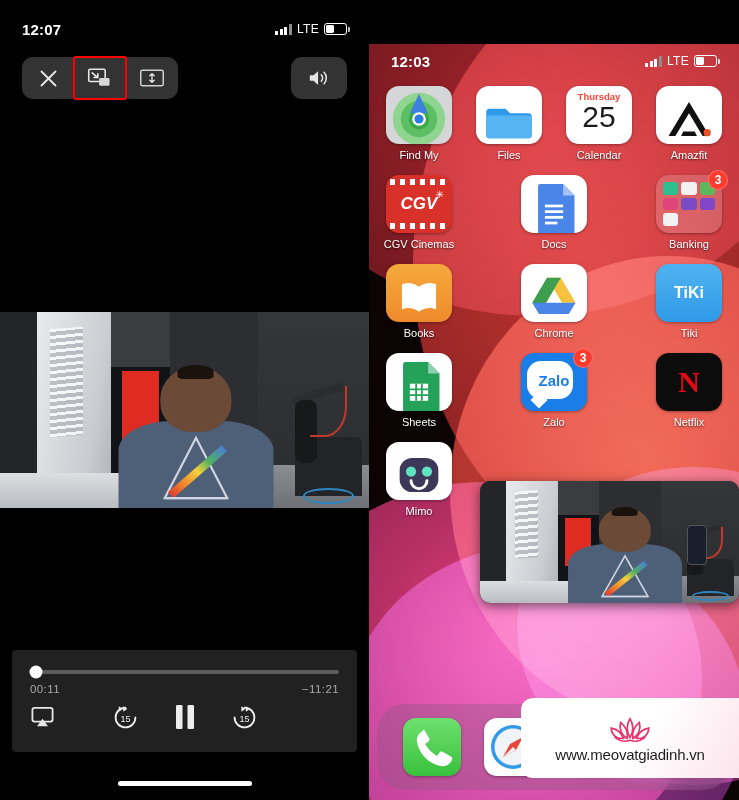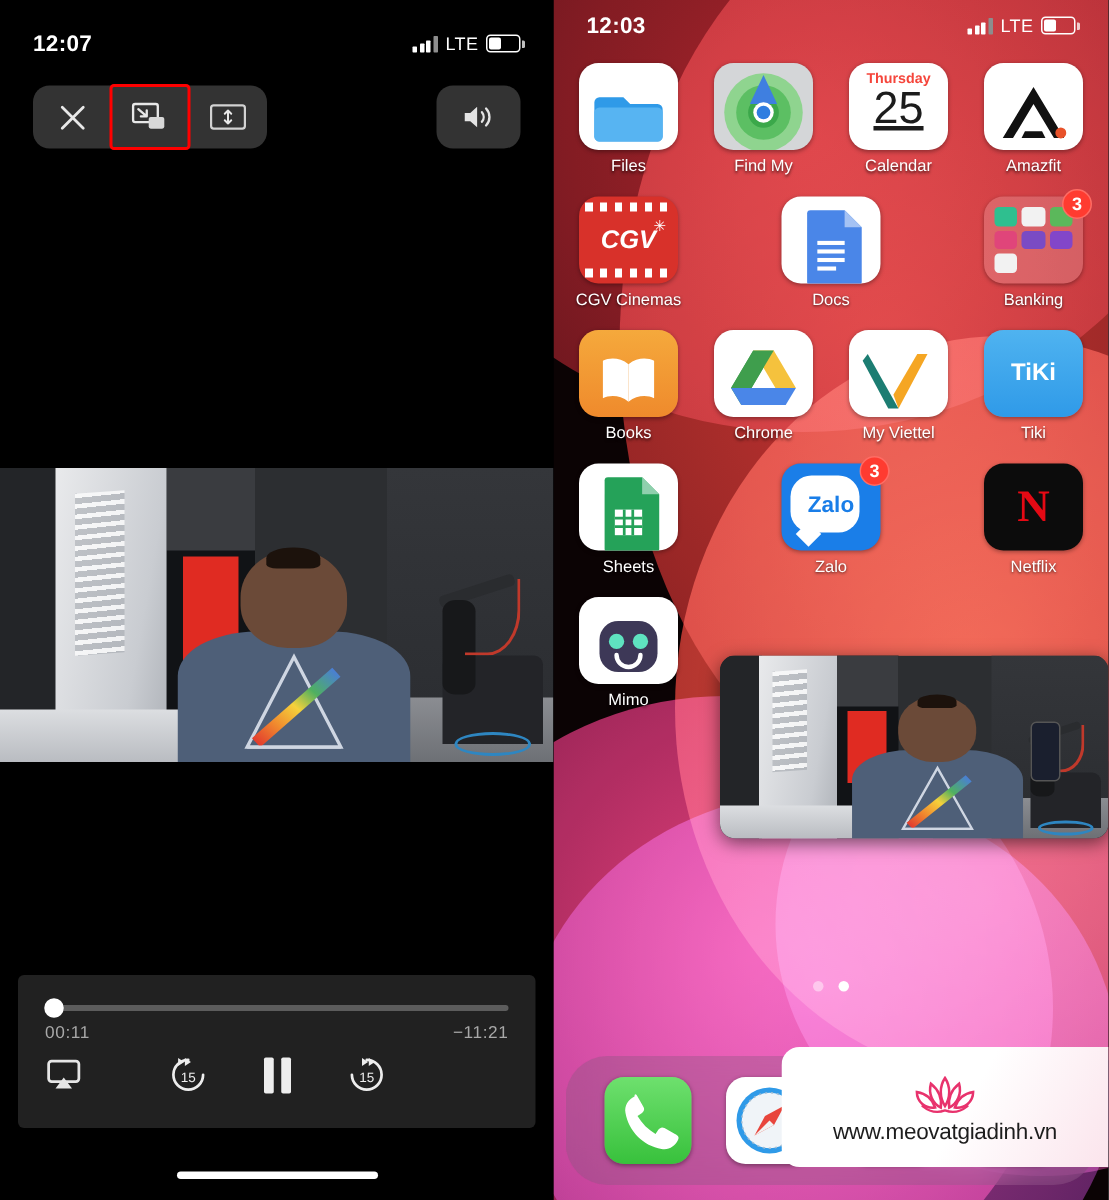--- a/index.html
+++ b/index.html
@@ -94,21 +94,21 @@
   .times { display:flex; justify-content:space-between; color:#a8a8a8;
     font-size:11.5px; letter-spacing:.4px; }
   .playrow { display:flex; align-items:center; justify-content:center;
     position:relative; height:42px; margin-top:3px; }
   .airplay { position:absolute; left:0; top:50%; transform:translateY(-50%); }
   .transport { display:flex; align-items:center; gap:34px; }
   .homebar { position:absolute; left:50%; bottom:14px; transform:translateX(-50%);
     width:134px; height:5px; background:#fff; border-radius:3px; z-index:35; }
 
   
-  .home { position:absolute; inset:0; background:#0b0304; overflow:hidden; }
+  .home { position:absolute; inset:0; background:#0b0304; overflow:hidden;margin-top:44px; }
   .wp { position:absolute; inset:0; }
   .petal { position:absolute; border-radius:50%; mix-blend-mode:screen; }
 
   .grid { position:absolute; left:0; right:0; top:42px; padding:0 14px; z-index:10; }
   .row { display:flex; justify-content:space-between; margin-bottom:14px; }
   .app { width:72px; display:flex; flex-direction:column; align-items:center; }
   .icon { width:66px; height:58px; border-radius:13px; position:relative;
     overflow:hidden; box-shadow:0 1px 3px rgba(0,0,0,.35); }
   .label { margin-top:5px; color:#fff; font-size:11px; text-align:center;
     text-shadow:0 1px 2px rgba(0,0,0,.7); white-space:nowrap; }
@@ -308,49 +308,49 @@
               <span class="batt-fill" style="width:42%"></span>
             </span>
         </span>
       </div>
 
       <div class="grid">
 
         <div class="row">
           <div class="app">
             <div class="icwrap">
-                <div class="icon" style="background:#fff">
-              <svg viewBox="0 0 58 58" class="fill">
-                    <path d="M12 20 h14 l4 4 h16 a3 3 0 0 1 3 3 v16 a3 3 0 0 1 -3 3 H12 a3 3 0 0 1 -3 -3 V23 a3 3 0 0 1 3 -3z" fill="#2f9ae8"></path>
-                    <path d="M12 26 h34 a3 3 0 0 1 3 3 v14 a3 3 0 0 1 -3 3 H12 a3 3 0 0 1 -3 -3 V29 a3 3 0 0 1 3 -3z" fill="#57b4f2"></path>
-                  </svg>
-            </div>
-              </div>
-            <div class="label">Files</div>
-          </div>
-          <div class="app">
-            <div class="icwrap">
                 <div class="icon" style="background:#d4d6d8">
               <svg viewBox="0 0 58 58" class="fill">
                     <circle cx="29" cy="29" r="23" fill="#8fd48f"></circle>
                     <circle cx="29" cy="29" r="16" fill="#5cbf63"></circle>
                     <circle cx="29" cy="29" r="9" fill="#3ba84a"></circle>
                     <path d="M29 7 L21 24 h16 Z" fill="#3f7fe0"></path>
                     <circle cx="29" cy="29" r="6" fill="#fff"></circle>
                     <circle cx="29" cy="29" r="4" fill="#2f7de0"></circle>
                   </svg>
             </div>
               </div>
             <div class="label">Find My</div>
           </div>
           <div class="app">
             <div class="icwrap">
                 <div class="icon" style="background:#fff">
+              <svg viewBox="0 0 58 58" class="fill">
+                    <path d="M12 20 h14 l4 4 h16 a3 3 0 0 1 3 3 v16 a3 3 0 0 1 -3 3 H12 a3 3 0 0 1 -3 -3 V23 a3 3 0 0 1 3 -3z" fill="#2f9ae8"></path>
+                    <path d="M12 26 h34 a3 3 0 0 1 3 3 v14 a3 3 0 0 1 -3 3 H12 a3 3 0 0 1 -3 -3 V29 a3 3 0 0 1 3 -3z" fill="#57b4f2"></path>
+                  </svg>
+            </div>
+              </div>
+            <div class="label">Files</div>
+          </div>
+          <div class="app">
+            <div class="icwrap">
+                <div class="icon" style="background:#fff">
               <div style="position:absolute;top:5px;left:0;right:0;text-align:center;color:#f5453b;font-size:9.5px;font-weight:bold;">Thursday</div>
-              <div style="position:absolute;top:14px;left:0;right:0;text-align:center;color:#1c1c1c;font-size:30px;font-weight:300;line-height:34px;text-decoration:underline;">25</div>
+              <div style="position:absolute;top:14px;left:0;right:0;text-align:center;color:#1c1c1c;font-size:30px;font-weight:300;line-height:34px;">25</div>
             </div>
               </div>
             <div class="label">Calendar</div>
           </div>
           <div class="app">
             <div class="icwrap">
                 <div class="icon" style="background:#fff">
               <svg viewBox="0 0 58 58" class="fill">
                     <path d="M29 14 L47 44 L41 44 L29 24 L17 44 L11 44 Z" fill="#111"></path>
                     <path d="M24 40 h10 l2 4 h-14 Z" fill="#111"></path>
@@ -426,31 +426,20 @@
               <svg viewBox="0 0 58 58" class="fill">
                     <path d="M23 12 h12 l13 22 h-12 Z" fill="#f5c23d"></path>
                     <path d="M23 12 L10 34 l6 10 L35 12 Z" fill="#3f9e4d" transform="translate(0,0)"></path>
                     <path d="M23 12 L10 34 h12 L29 22 Z" fill="#3f9e4d"></path>
                     <path d="M10 34 l-0 0 l6 10 h26 l6 -10 Z" fill="#4a86e8"></path>
                     <path d="M16 44 L10 34 h12 Z" fill="#2f7d3e" opacity="0"></path>
                   </svg>
             </div>
               </div>
             <div class="label">Chrome</div>
-          </div>
-          <div class="app">
-            <div class="icwrap">
-                <div class="icon" style="background:#fff">
-              <svg viewBox="0 0 58 58" class="fill">
-                    <path d="M11 14 L29 46 L23 46 L8 18 Z" fill="#1c7d72"></path>
-                    <path d="M29 46 L46 14 L40 14 L26 38 Z" fill="#f5a623"></path>
-                  </svg>
-            </div>
-              </div>
-            <div class="label">My Viettel</div>
           </div>
           <div class="app">
             <div class="icwrap">
                 <div class="icon" style="background:linear-gradient(180deg,#4fb3f0,#2f9ae8);display:flex;align-items:center;justify-content:center;">
               <span style="color:#fff;font-size:16px;font-weight:bold;">TiKi</span>
             </div>
               </div>
             <div class="label">Tiki</div>
           </div>
         </div>

